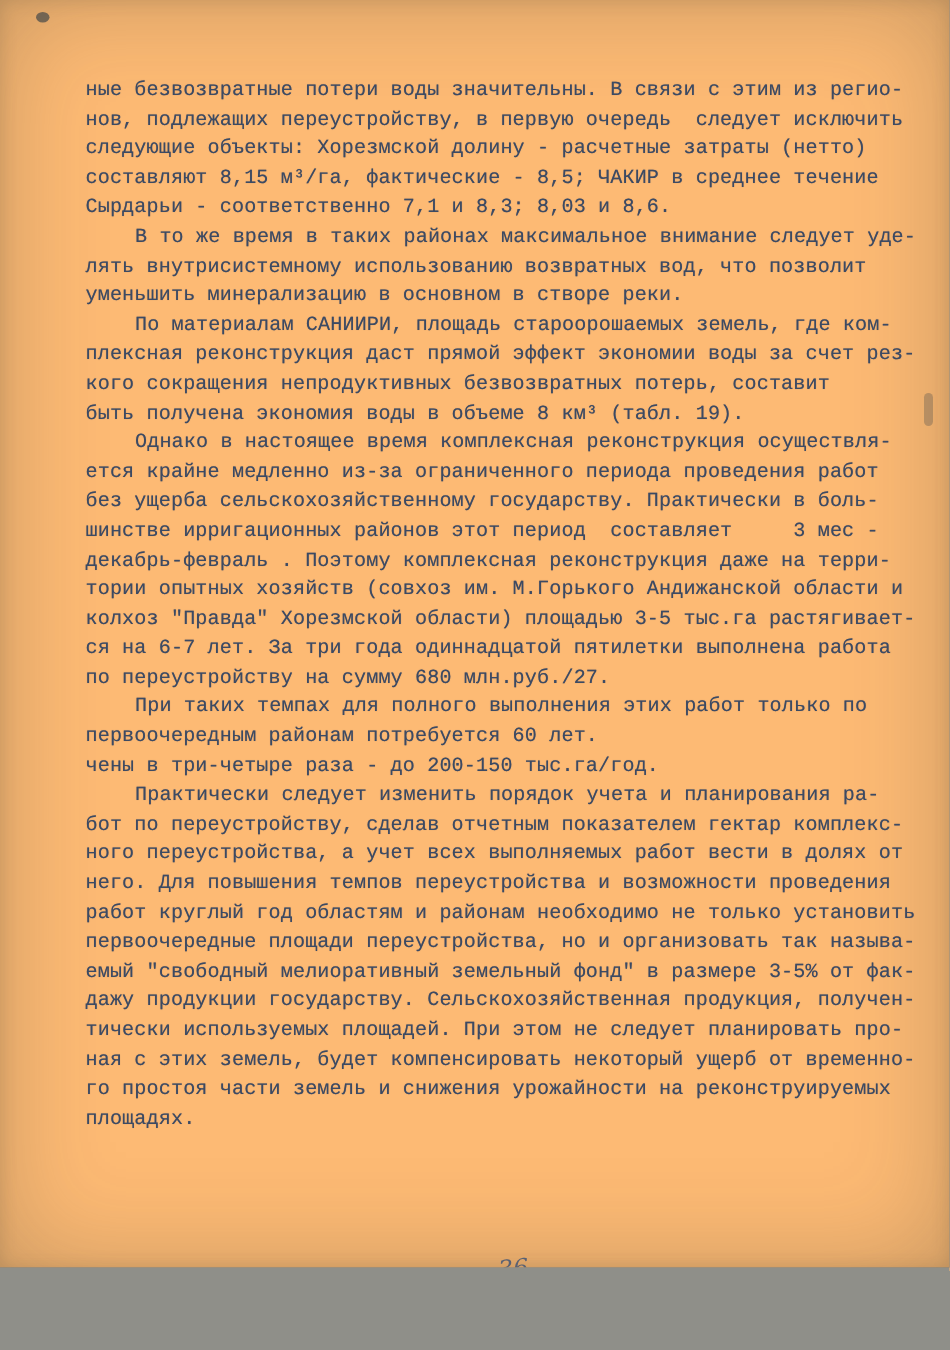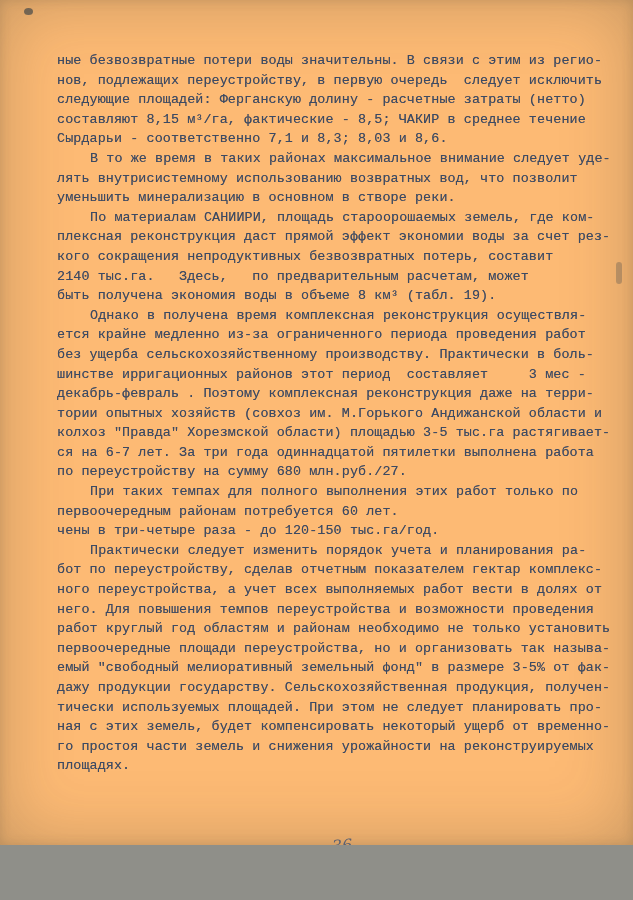--- a/index.html
+++ b/index.html
@@ -52,58 +52,57 @@
 
 <div class="page">
   <div class="speck speck-a"></div>
   <div class="speck speck-b"></div>
 
   <div class="textblock">
 
     <div class="para">
       <div class="ln">ные безвозвратные потери воды значительны. В связи с этим из регио-</div>
       <div class="ln">нов, подлежащих переустройству, в первую очередь  следует исключить</div>
-      <div class="ln">следующие площадей: Ферганскую долину - расчетные затраты (нетто)</div>
+      <div class="ln">следующие объекты: Хорезмской долину - расчетные затраты (нетто)</div>
       <div class="ln">составляют 8,15 м³/га, фактические - 8,5; ЧАКИР в среднее течение</div>
       <div class="ln">Сырдарьи - соответственно 7,1 и 8,3; 8,03 и 8,6.</div>
     </div>
 
     <div class="para">
       <div class="ln ind">В то же время в таких районах максимальное внимание следует уде-</div>
       <div class="ln">лять внутрисистемному использованию возвратных вод, что позволит</div>
       <div class="ln">уменьшить минерализацию в основном в створе реки.</div>
     </div>
 
     <div class="para">
       <div class="ln ind">По материалам САНИИРИ, площадь староорошаемых земель, где ком-</div>
       <div class="ln">плексная реконструкция даст прямой эффект экономии воды за счет рез-</div>
       <div class="ln">кого сокращения непродуктивных безвозвратных потерь, составит</div>
-      <div class="ln">2140 тыс.га.   Здесь,   по предварительным расчетам, может</div>
       <div class="ln">быть получена экономия воды в объеме 8 км³ (табл. 19).</div>
     </div>
 
     <div class="para">
-      <div class="ln ind">Однако в получена время комплексная реконструкция осуществля-</div>
+      <div class="ln ind">Однако в настоящее время комплексная реконструкция осуществля-</div>
       <div class="ln">ется крайне медленно из-за ограниченного периода проведения работ</div>
-      <div class="ln">без ущерба сельскохозяйственному производству. Практически в боль-</div>
+      <div class="ln">без ущерба сельскохозяйственному государству. Практически в боль-</div>
       <div class="ln">шинстве ирригационных районов этот период  составляет     3 мес -</div>
       <div class="ln">декабрь-февраль . Поэтому комплексная реконструкция даже на терри-</div>
       <div class="ln">тории опытных хозяйств (совхоз им. М.Горького Андижанской области и</div>
       <div class="ln">колхоз "Правда" Хорезмской области) площадью 3-5 тыс.га растягивает-</div>
       <div class="ln">ся на 6-7 лет. За три года одиннадцатой пятилетки выполнена работа</div>
       <div class="ln">по переустройству на сумму 680 млн.руб./27.</div>
     </div>
 
     <div class="para">
       <div class="ln ind">При таких темпах для полного выполнения этих работ только по</div>
       <div class="ln">первоочередным районам потребуется 60 лет.</div>
     </div>
 
     <div class="para">
-      <div class="ln">чены в три-четыре раза - до 120-150 тыс.га/год.</div>
+      <div class="ln">чены в три-четыре раза - до 200-150 тыс.га/год.</div>
     </div>
 
     <div class="para">
       <div class="ln ind">Практически следует изменить порядок учета и планирования ра-</div>
       <div class="ln">бот по переустройству, сделав отчетным показателем гектар комплекс-</div>
       <div class="ln">ного переустройства, а учет всех выполняемых работ вести в долях от</div>
       <div class="ln">него. Для повышения темпов переустройства и возможности проведения</div>
       <div class="ln">работ круглый год областям и районам необходимо не только установить</div>
       <div class="ln">первоочередные площади переустройства, но и организовать так называ-</div>
       <div class="ln">емый "свободный мелиоративный земельный фонд" в размере 3-5% от фак-</div>

